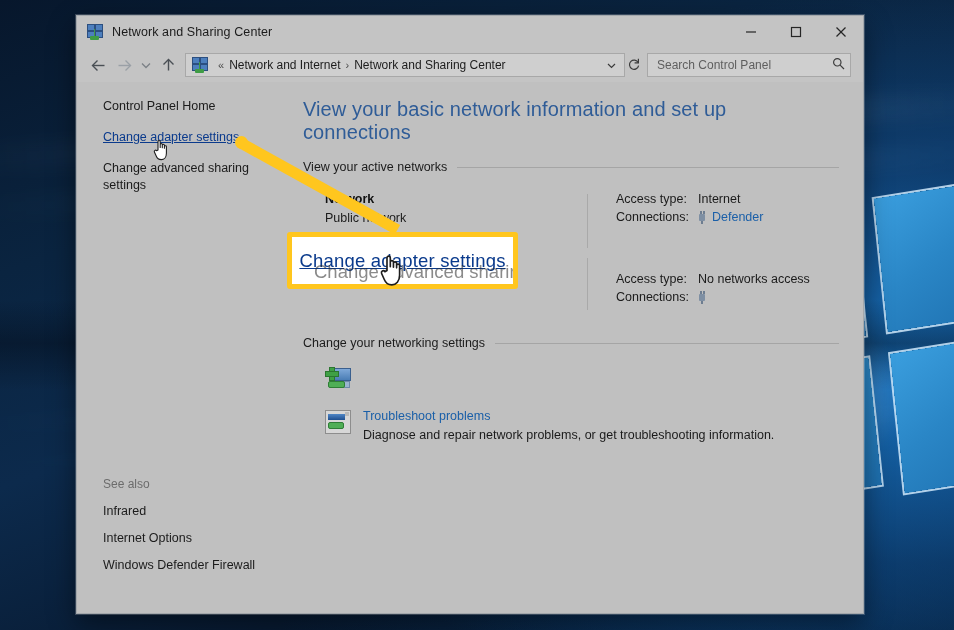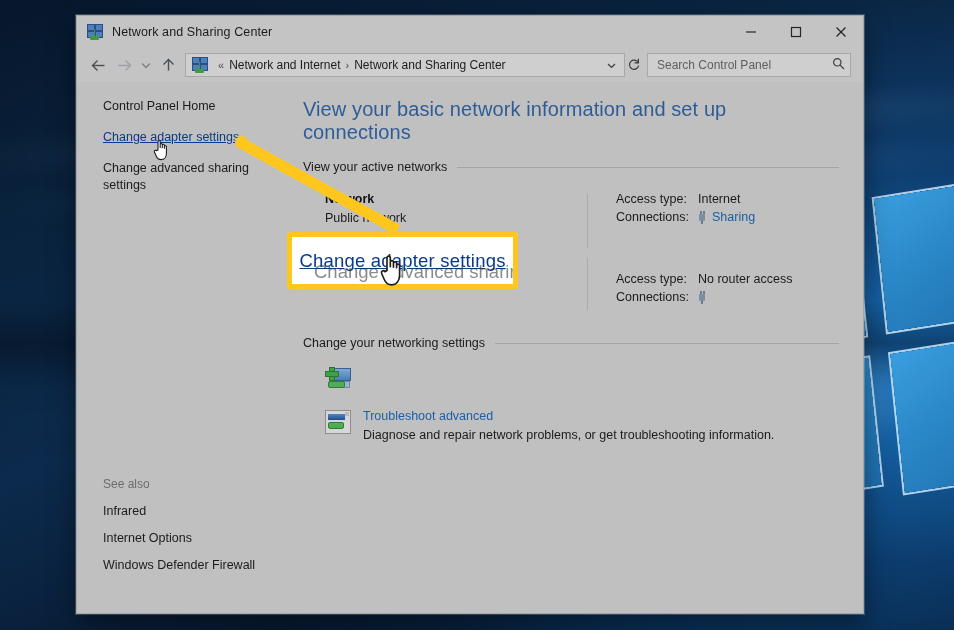--- a/index.html
+++ b/index.html
@@ -541,35 +541,35 @@
                 <span class="v">Internet</span>
               </div>
               <div class="kv">
                 <span class="k">Connections:</span>
                 <span class="plug">
                     <span class="p1"></span>
                     <span class="p2"></span>
                     <span class="body2"></span>
                     <span class="tail"></span>
                   </span>
-                <span class="v link">Sharing</span>
+                <span class="v link">Defender</span>
               </div>
             </div>
           </div>
 
           <div class="netrow" style="min-height:62px;">
             <div class="netleft">
               <div class="netname"></div>
               <div class="netsub"></div>
             </div>
             <div class="divider"></div>
             <div class="netright" style="padding-top:16px;">
               <div class="kv">
                 <span class="k">Access type:</span>
-                <span class="v">No router access</span>
+                <span class="v">No networks access</span>
               </div>
               <div class="kv">
                 <span class="k">Connections:</span>
                 <span class="plug">
                     <span class="p1"></span>
                     <span class="p2"></span>
                     <span class="body2"></span>
                     <span class="tail"></span>
                   </span>
               </div>
@@ -597,21 +597,21 @@
 
           <div class="task" style="margin-top:18px;">
             <div class="ticon">
               <div class="icon-trouble">
                   <div class="bar"></div>
                   <div class="cab"></div>
                   <div class="corner"></div>
                 </div>
             </div>
             <div class="tbody">
-              <div class="tlink">Troubleshoot advanced</div>
+              <div class="tlink">Troubleshoot problems</div>
               <div class="tdesc">Diagnose and repair network problems, or get troubleshooting information.</div>
             </div>
           </div>
         </div>
       </div>
     </div>
   </div>
 
   <div class="overlay">
 

